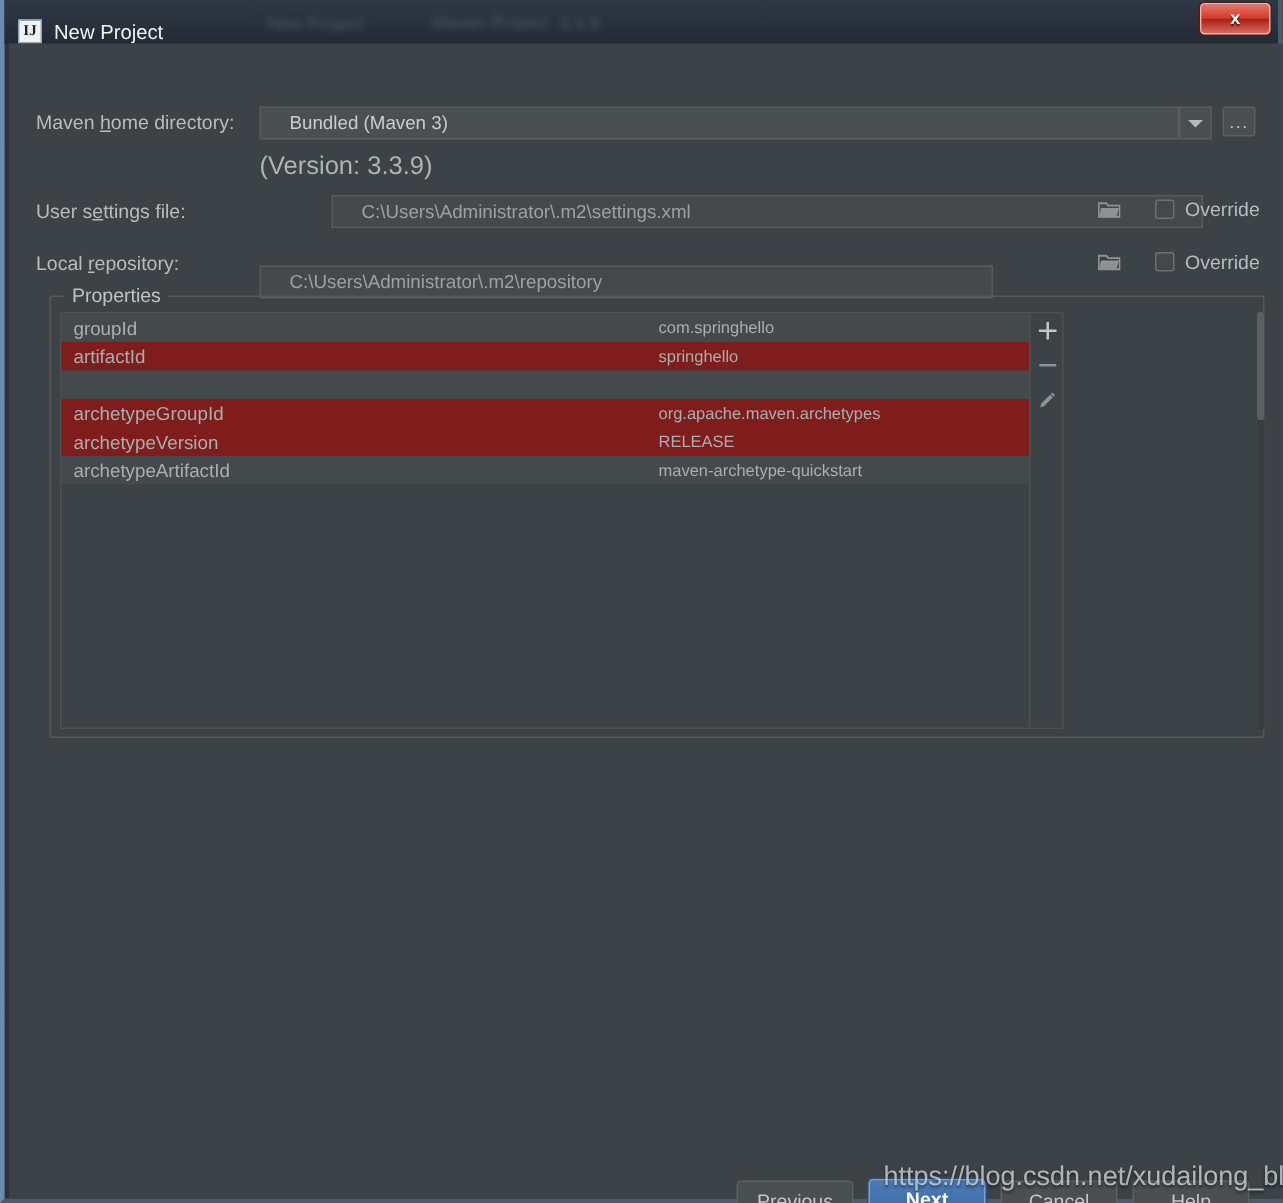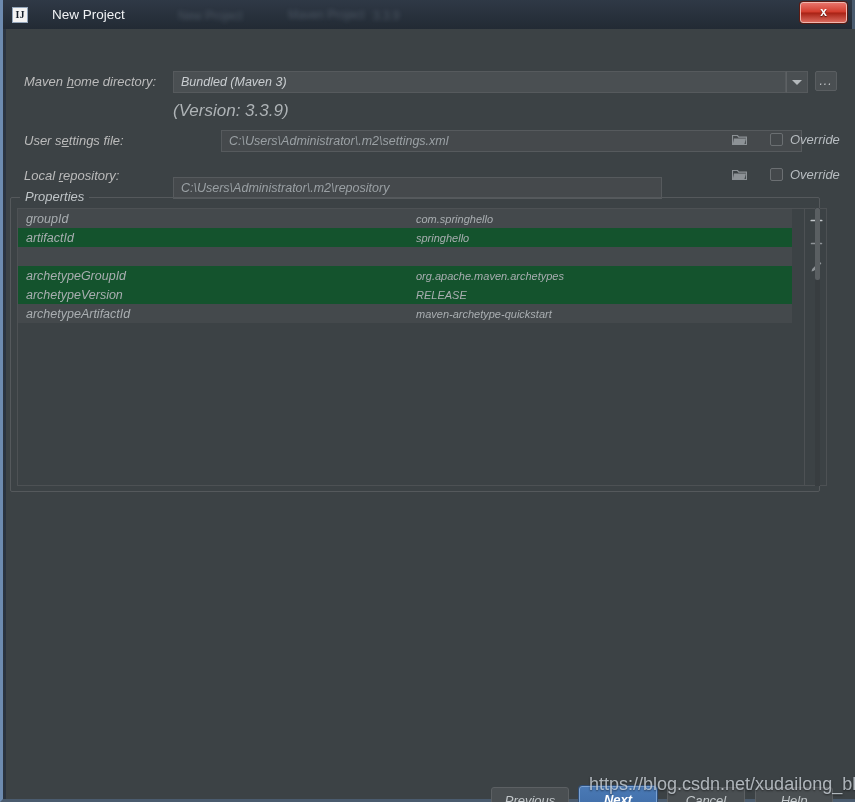--- a/index.html
+++ b/index.html
@@ -23,38 +23,38 @@
     border-bottom: 3px solid #4a5b6e;
   }
 
   
   #titlebar {
     position: absolute;
     left: 0; top: 0;
     width: 100%; height: 29px;
     background: linear-gradient(180deg,#2f3946 0%,#28313c 55%,#222a34 100%);
     display: flex;
-    align-items: center;
+    align-items: flex-end;
     overflow: hidden;
   }
   #ij-logo {
     width: 16px; height: 16px;
     margin-left: 9px;
     background: #f3f3f3;
     border: 1px solid #94a6bb;
     color: #17202b;
     font-size: 10px;
     font-weight: bold;
     line-height: 14px;
     text-align: center;
     font-family: "Liberation Serif", serif;
     flex: none;
   }
   #title-text {
-    margin-left: 24px;
+    margin-left: 8px;
     color: #f0f2f4;
     font-size: 13.5px;
     white-space: nowrap;
     flex: none;
   }
   .blur-ghost {
     position: absolute;
     color: rgba(190,205,225,.22);
     font-size: 12px;
     filter: blur(2.2px);
@@ -81,41 +81,40 @@
     text-shadow: 0 1px 1px rgba(0,0,0,.6);
     cursor: pointer;
   }
 
   
   #body {
     position: absolute;
     left: 3px; top: 29px;
     width: 849px; height: 770px;
     background: #3c4245;
-    font-style: italic;
   }
 
   
   .lbl {
     position: absolute;
     color: #bbbbbb;
     font-size: 13px;
     white-space: nowrap;
   }
   .lbl u { text-decoration: underline; }
 
   
   .field {
     position: absolute;
     background: #45494c;
     border: 1px solid #565a5d;
     color: #9aa0a4;
     font-size: 12.5px;
     line-height: 20px;
-    padding-left: 7px;
+    padding-left: 19px;
     white-space: nowrap;
     overflow: hidden;
   }
   .field.combo { color: #c9cdd0; background: #4a4f52; }
 
   
   #maven-combo-arrow {
     position: absolute;
     background: #4a4f52;
     border: 1px solid #565a5d;
@@ -171,54 +170,54 @@
   }
   .cbox-lbl {
     color: #b7bcc0;
     font-size: 13px;
     white-space: nowrap;
   }
 
   
   #props-group {
     position: absolute;
-    left: 4px; top: 168px;
+    left: 27px; top: 168px;
     width: 810px; height: 295px;
     border: 1px solid #55595c;
     border-radius: 2px;
   }
   #props-legend {
     position: absolute;
     left: 9px; top: -9px;
     background: #3c4245;
     padding: 0 5px;
     color: #bfc4c7;
     font-size: 13px;
   }
   #props-inner {
     position: absolute;
     left: 6px; top: 10px;
-    width: 810px; height: 278px;
+    width: 669px; height: 278px;
     border: 1px solid #4d5154;
     background: #3c4245;
     overflow: hidden;
   }
   #props-table {
     position: absolute;
     left: 0; top: 0;
     width: 774px;
   }
   .prop-row {
     position: relative;
     height: 19px;
     display: flex;
     align-items: center;
   }
   .prop-row.odd  { background: #44494c; }
-  .prop-row.even { background: #14532d; justify-content: center; }
+  .prop-row.even { background: #7f1d1d; justify-content: center; }
   .prop-key {
     width: 398px;
     padding-left: 8px;
     color: #a9aeb1;
     font-size: 12.5px;
     white-space: nowrap;
     overflow: hidden;
   }
   .prop-val {
     flex: 1;

